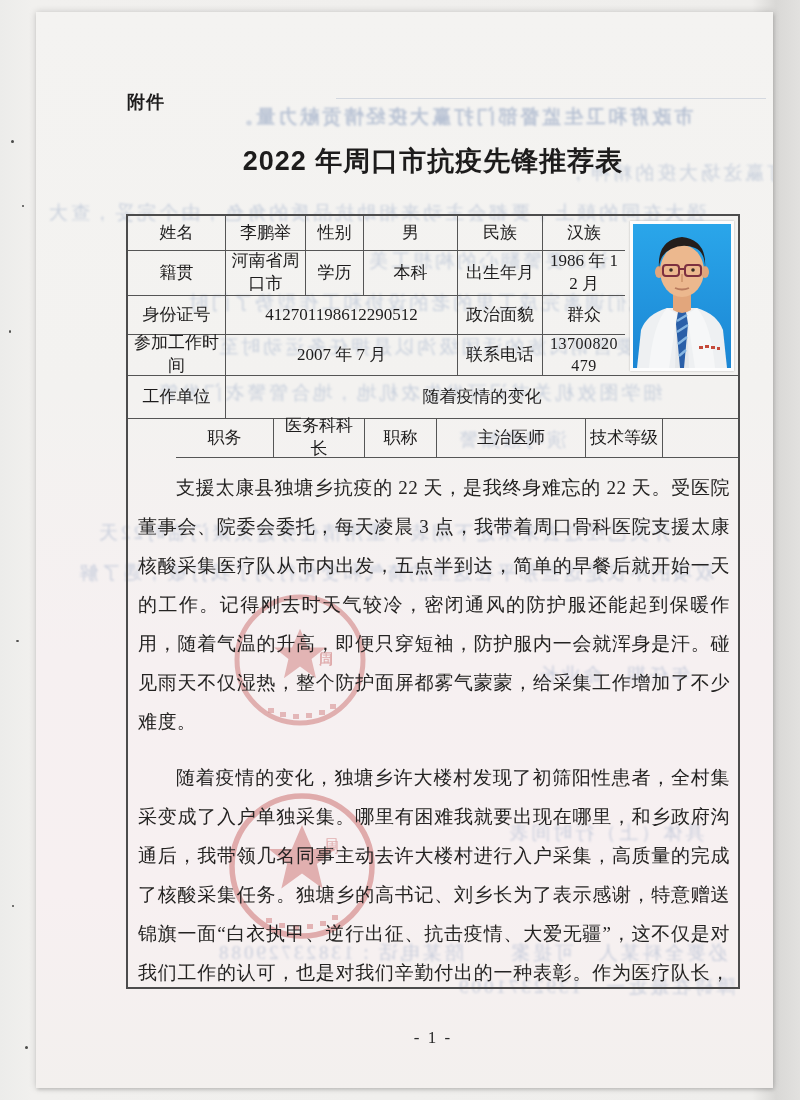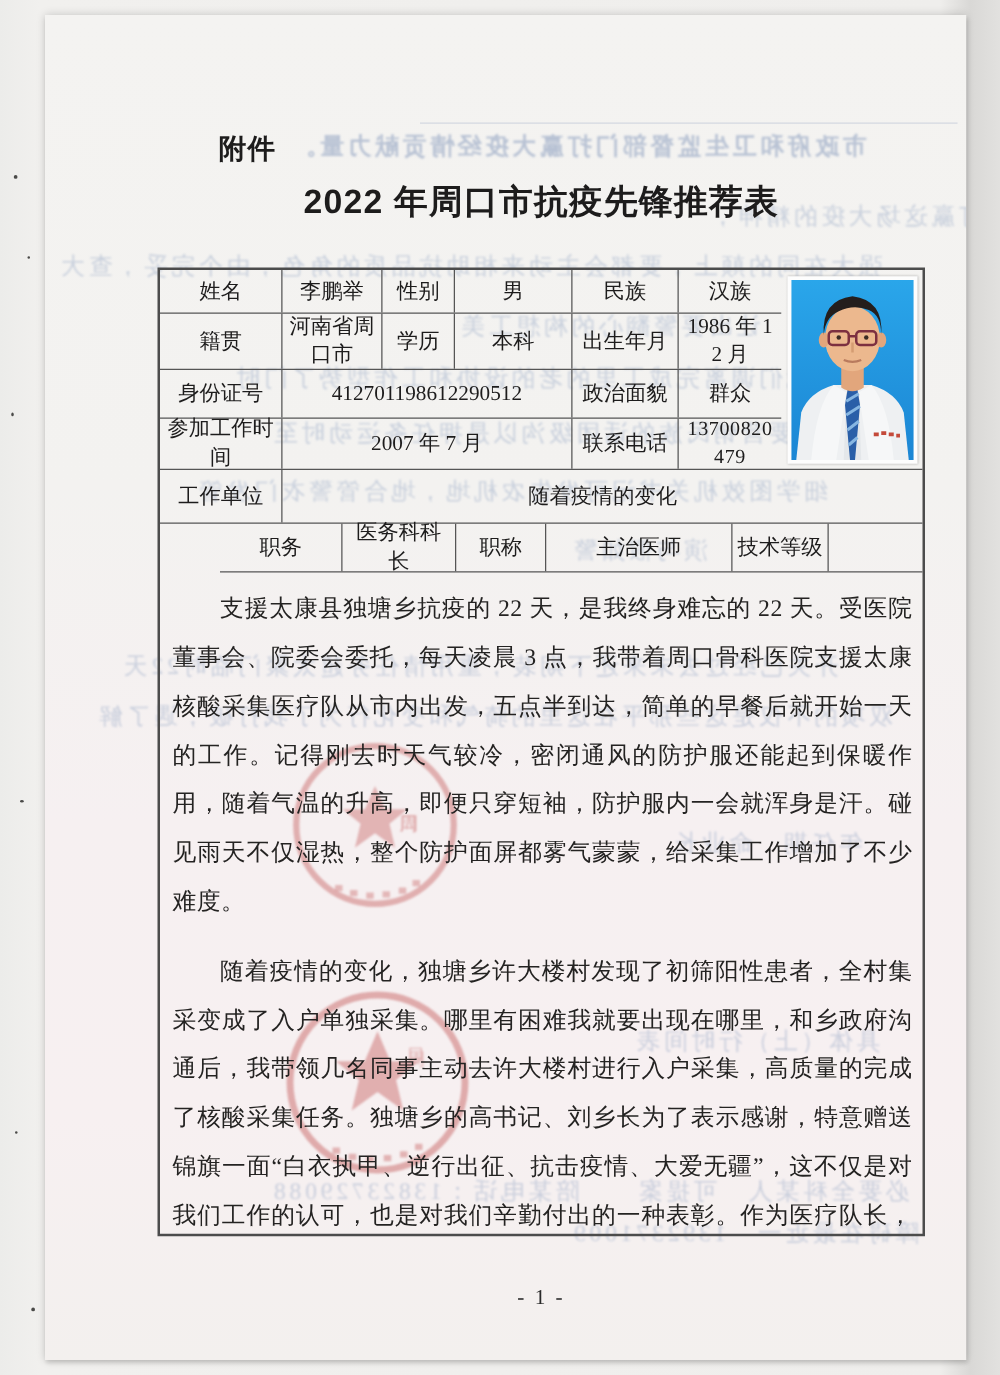--- a/index.html
+++ b/index.html
@@ -15,22 +15,22 @@
   
   .bt{position:absolute;transform:scaleX(-1);color:#8fa2c2;opacity:.42;filter:blur(.8px);
     white-space:nowrap;letter-spacing:3px;font-size:19px;pointer-events:none;z-index:1;}
   .bt.bold{font-weight:700;color:#7e93b8;opacity:.5;}
   .bt-rule{position:absolute;z-index:1;border-top:1.5px solid rgba(140,155,185,.30);filter:blur(.5px);}
 
   
   .stamp{position:absolute;z-index:1;opacity:.55;filter:blur(.7px);}
 
   .content{position:absolute;left:0;top:0;width:737px;height:1076px;z-index:2;color:#1d1c1c;}
-  .attachment{position:absolute;left:91px;top:92px;font-size:22px;font-weight:700;
-    font-family:"Liberation Sans",sans-serif;letter-spacing:1px;margin-left:48px;}
+  .attachment{position:absolute;left:91px;top:78px;font-size:18px;font-weight:700;
+    font-family:"Liberation Sans",sans-serif;letter-spacing:1px;}
   .title{position:absolute;left:90px;top:131px;width:614px;text-align:center;
     font-family:"Liberation Sans",sans-serif;font-weight:700;font-size:27px;letter-spacing:1px;}
 
   .doc-table{position:absolute;left:90px;top:202px;width:614px;height:775px;
     border:2px solid #4c4c4c;box-sizing:border-box;font-size:17px;}
   .trow{display:flex;border-bottom:1px solid #555;box-sizing:border-box;}
   .cell{display:flex;align-items:center;justify-content:center;text-align:center;
     border-right:1px solid #555;box-sizing:border-box;padding:1px 3px;line-height:1.35;}
   .cell.last{border-right:none;}
   .upper{display:flex;border-bottom:1px solid #555;}

